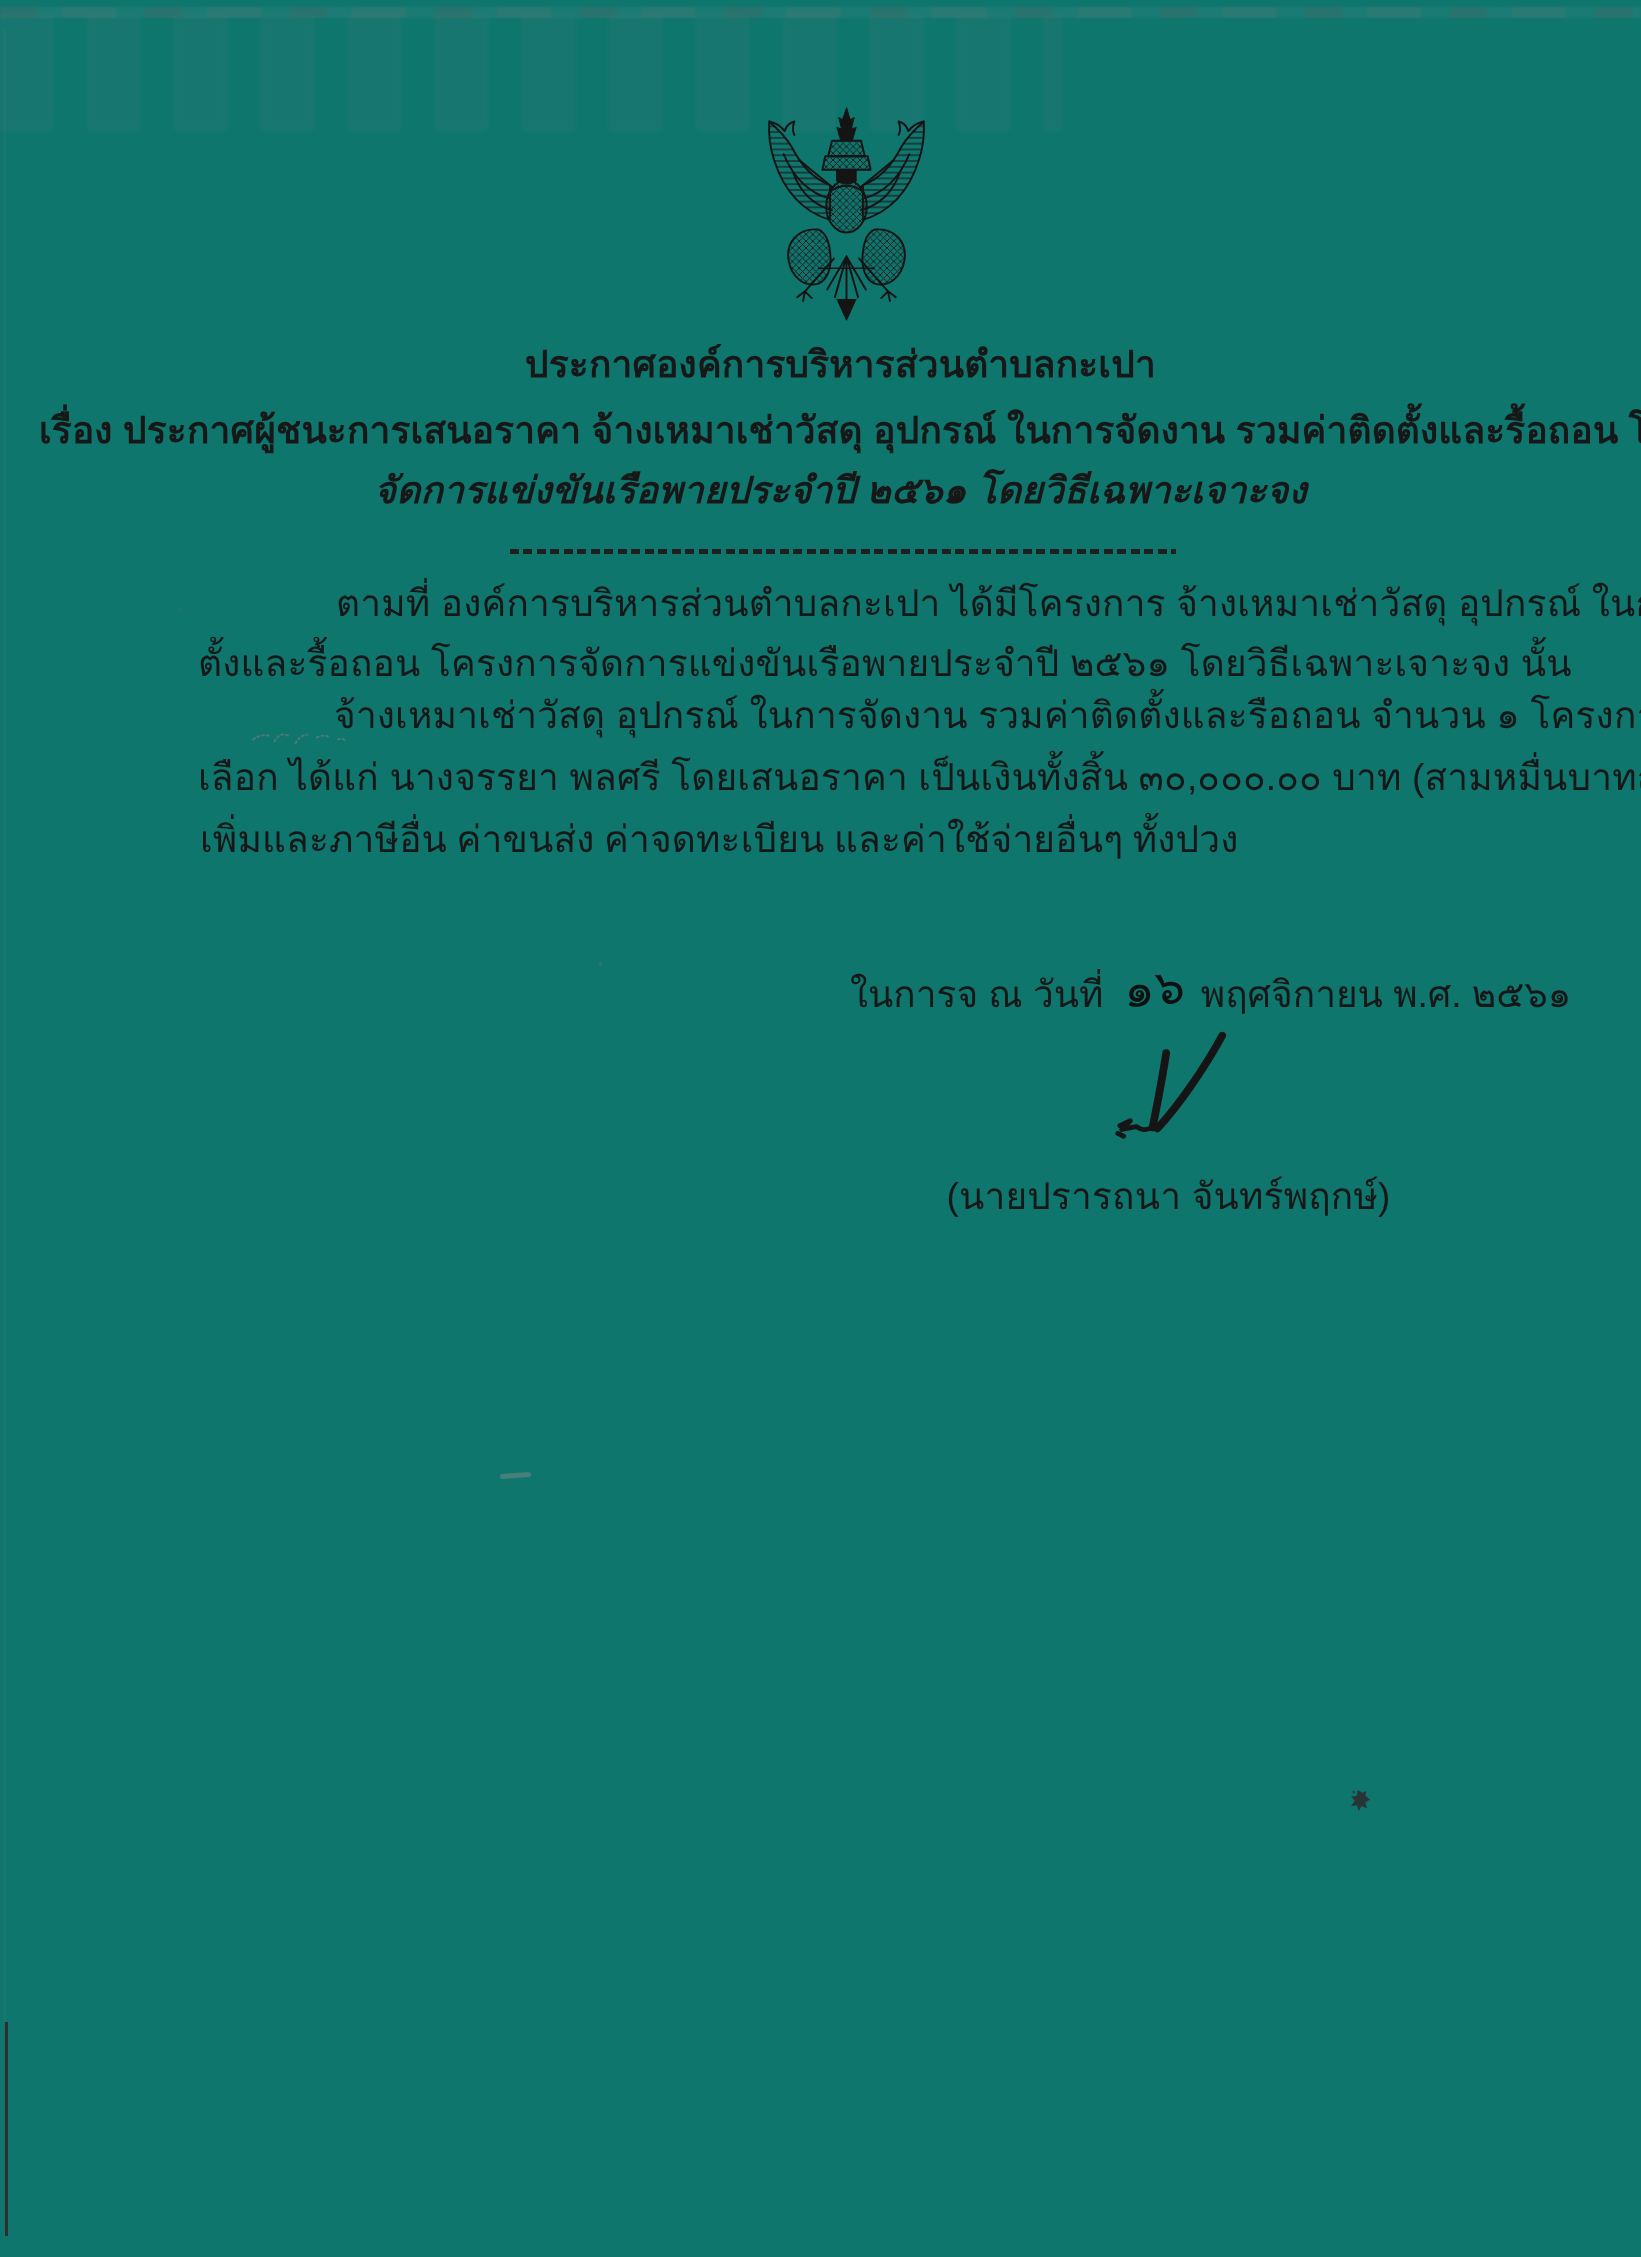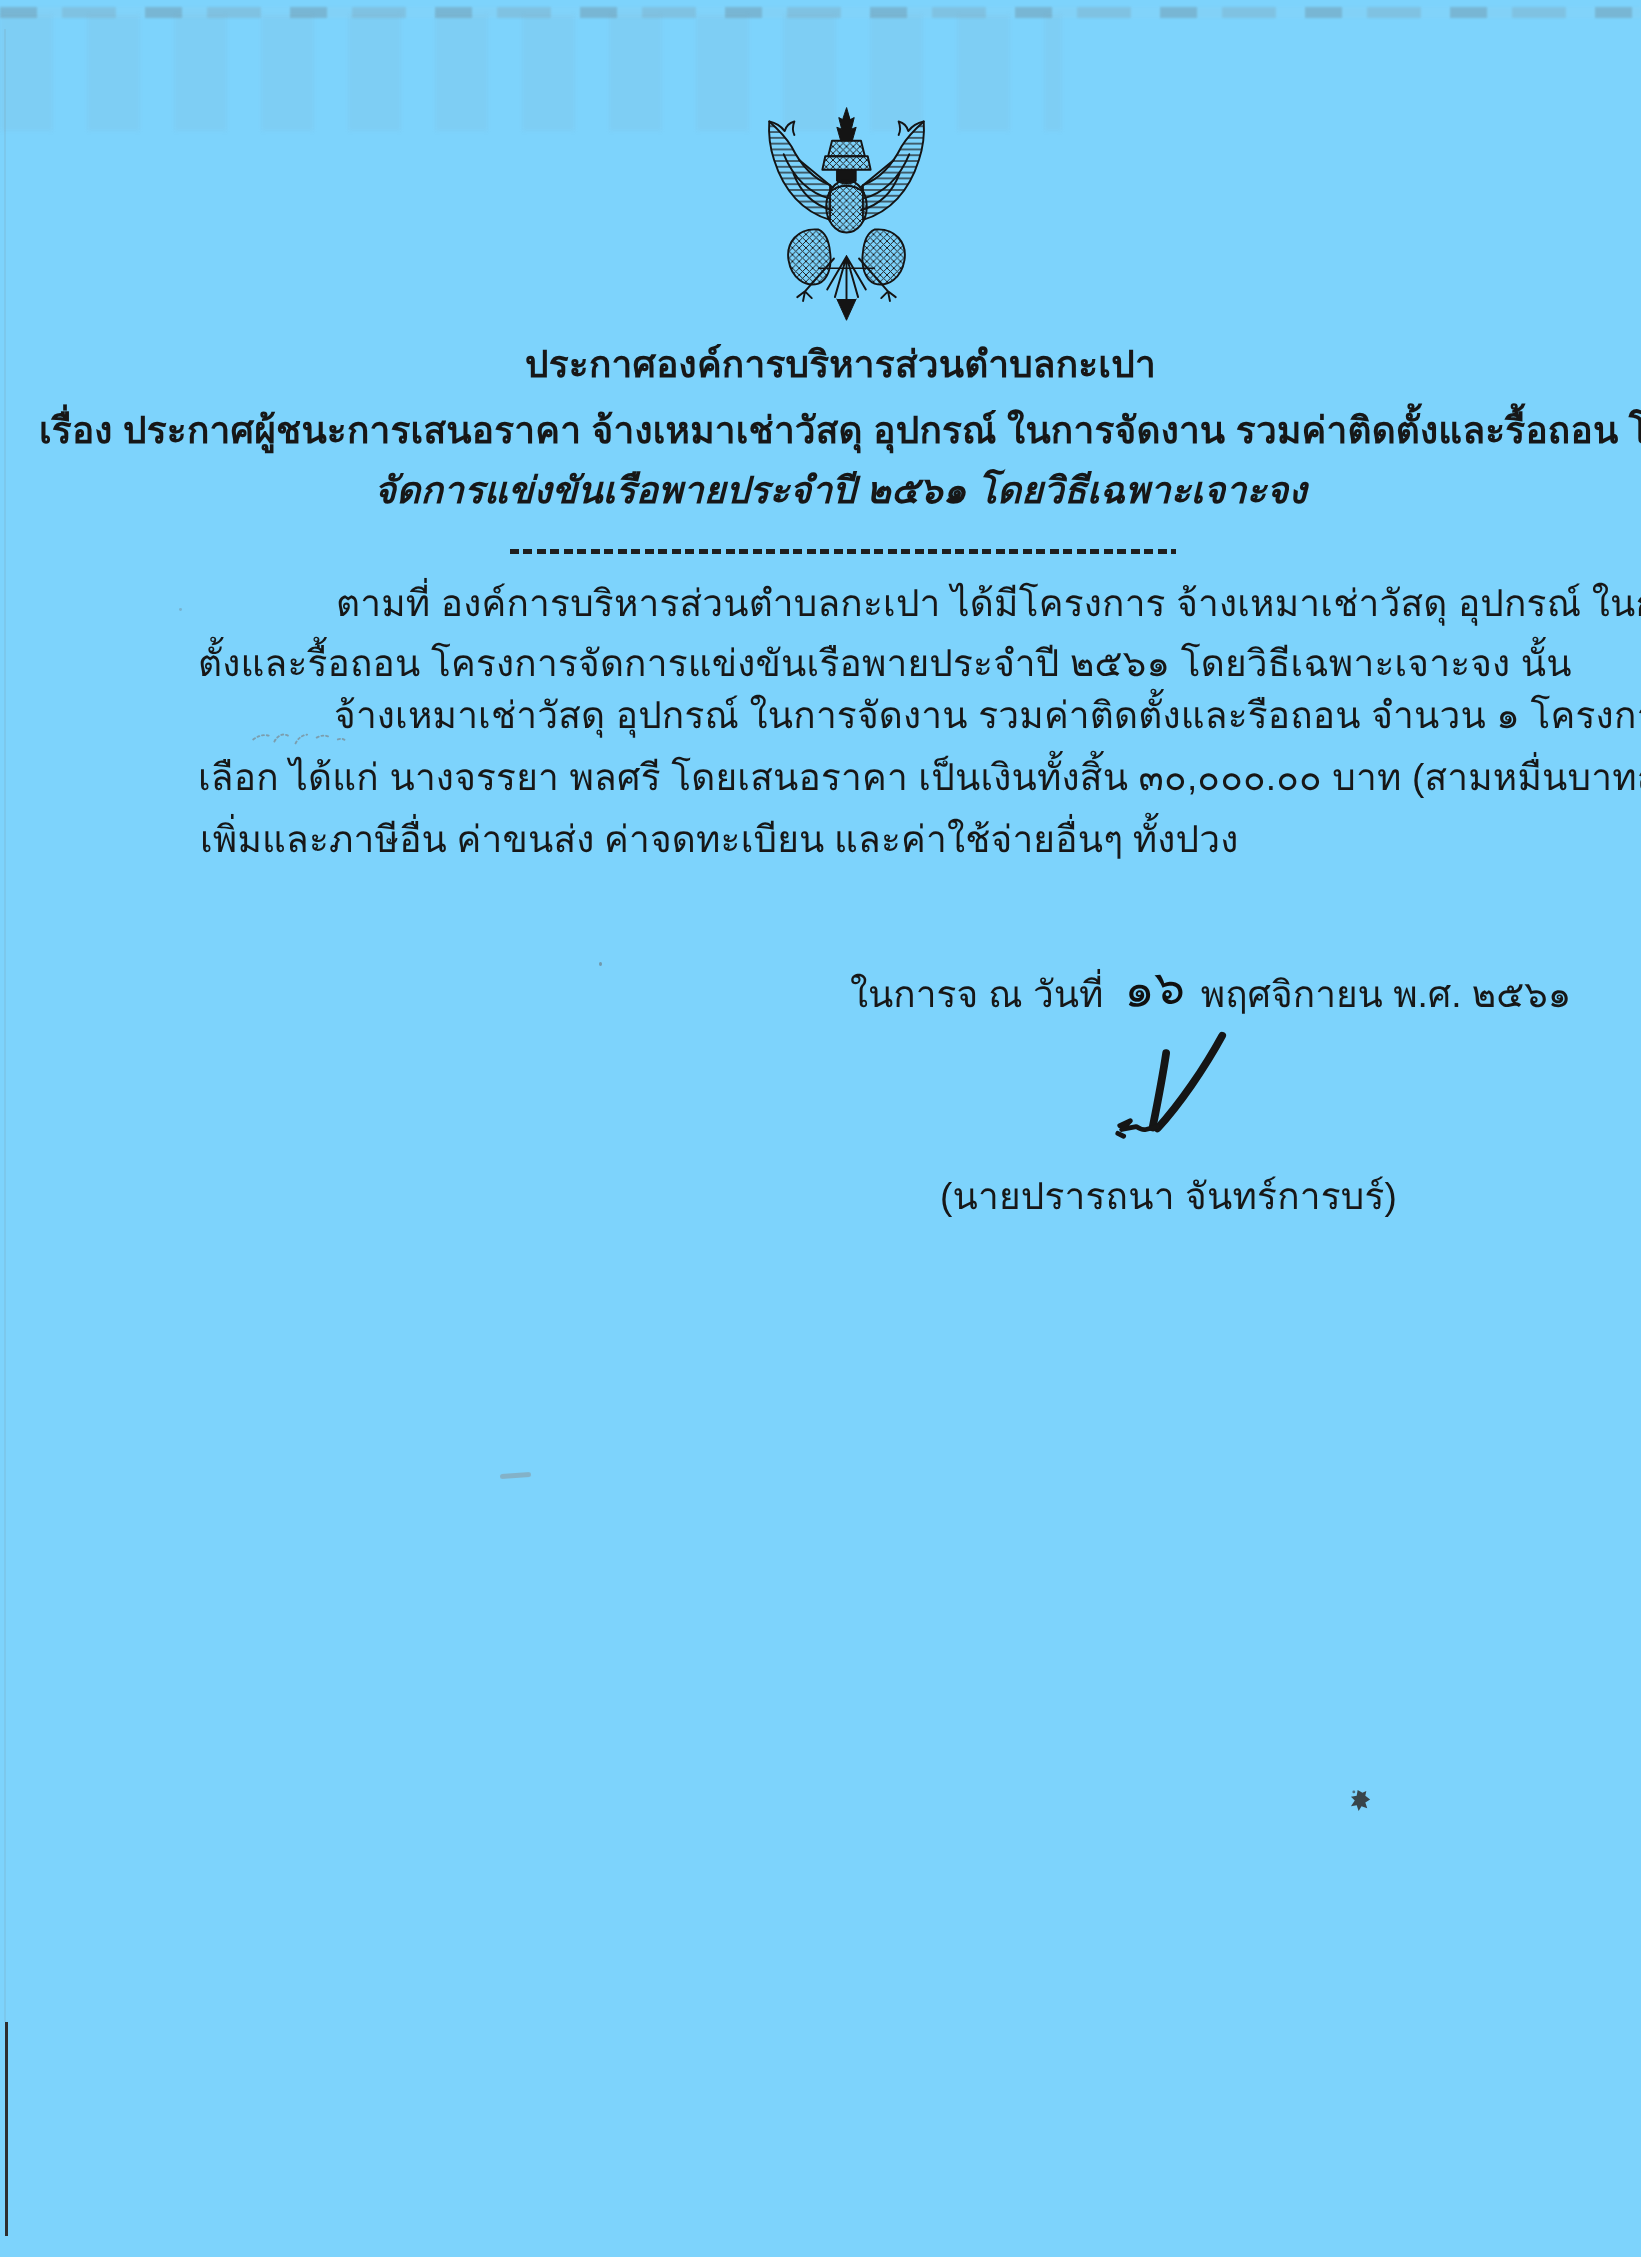--- a/index.html
+++ b/index.html
@@ -1,20 +1,20 @@
 <!DOCTYPE html>
 <html lang="th"><head>
 <meta charset="utf-8">
 <style>
   html,body{margin:0;padding:0;background:#e9e9e9;}
   .page{
     position:relative;
     width:1641px;height:2257px;
     margin:0 auto;
-    background:#7dd3fc;
+    background:#0f766e;
     overflow:hidden;
     font-family:"Liberation Sans", sans-serif;
     color:#171717;
   }
   
   .scan-top{
     position:absolute;left:0;top:6.8px;width:1641px;height:11.6px;
     background:repeating-linear-gradient(90deg,
       rgba(110,110,110,.28) 0 37px, rgba(190,190,190,.08) 37px 62px,
       rgba(140,140,140,.22) 62px 116px, rgba(220,220,220,.05) 116px 145px);
@@ -148,16 +148,16 @@
 
   <svg class="signature" viewBox="0 0 124 118">
     <g stroke="#151515" fill="none" stroke-linecap="round" stroke-linejoin="round">
       <path d="M116,7 C98,40 72,78 49,103" stroke-width="8"></path>
       <path d="M58,25 C54,52 48,82 44,102" stroke-width="8"></path>
       <path d="M10,100 l11,-5 l-9,9 l15,-3 q6,4 10,3 l12,-3" stroke-width="5"></path>
       <path d="M8,108 l6,3" stroke-width="5"></path>
     </g>
   </svg>
 
-  <div class="tline sig-block sig-name">(นายปรารถนา จันทร์การบร์)</div>
+  <div class="tline sig-block sig-name">(นายปรารถนา จันทร์พฤกษ์)</div>
 
 </div>
 
 
 </body></html>

